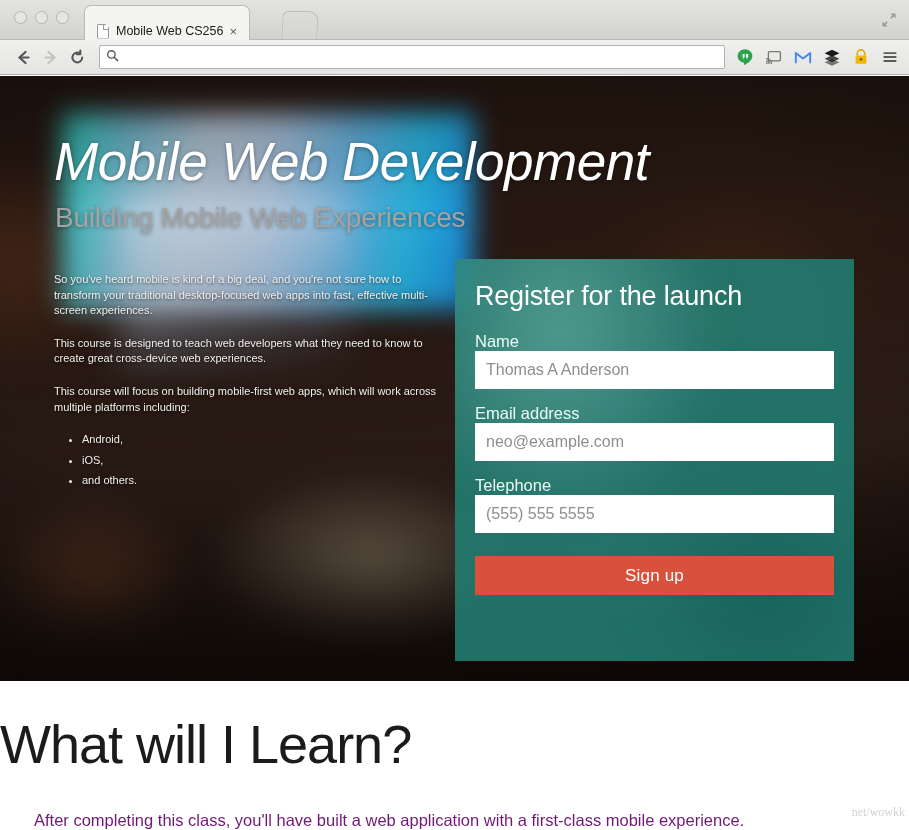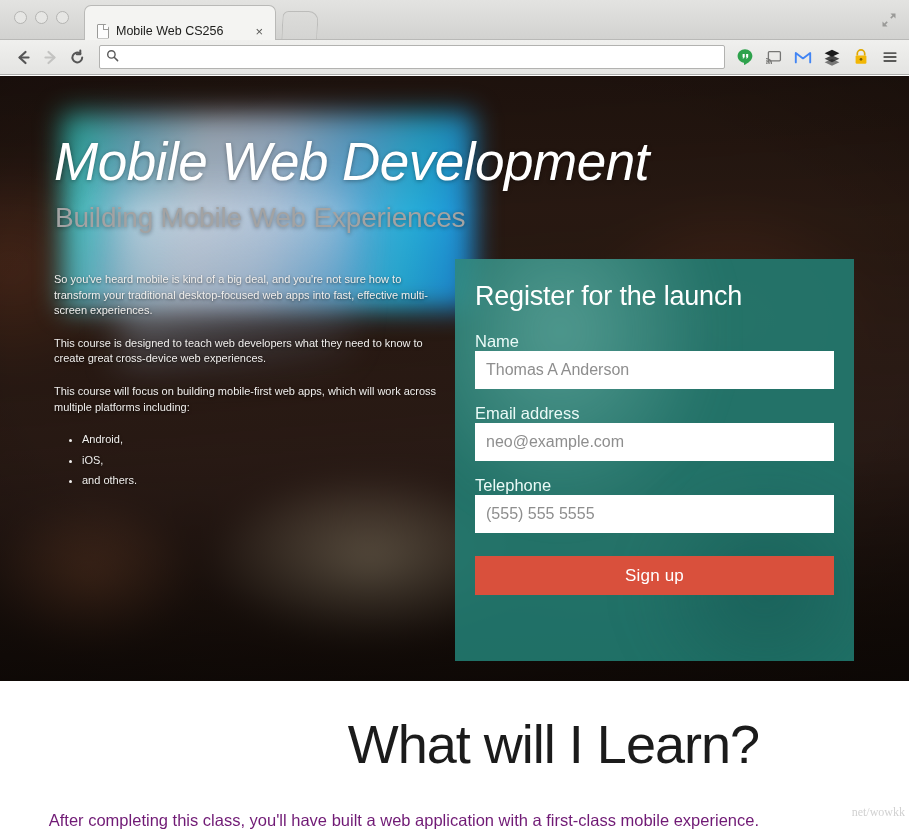--- a/index.html
+++ b/index.html
@@ -39,21 +39,21 @@
     width: 13px; height: 13px;
     border-radius: 50%;
     background: #e6e6e4;
     border: 1px solid #b4b4b2;
   }
 
   .tab {
     position: absolute;
     left: 84px;
     top: 5px;
-    width: 192px;
+    width: 166px;
     height: 35px;
     background: #f4f4f2;
     border: 1px solid #b9b9b7;
     border-bottom: none;
     border-radius: 7px 7px 0 0;
     display: flex;
     align-items: center;
     padding: 16px 8px 0 12px;
   }
   .tab-favicon {
@@ -356,21 +356,21 @@
     cursor: pointer;
     margin-top: 8px;
     letter-spacing: 0.2px;
   }
 
   
   .learn {
     position: relative;
     width: 759px;
     background: #ffffff;
-    text-align: right;
+    text-align: left;
     padding-top: 32px;
   }
   .learn-title {
     font-size: 54px;
     font-weight: 300;
     color: #1b1b1b;
     letter-spacing: -1px;
   }
   .learn-sub {
     margin-top: 36px;

